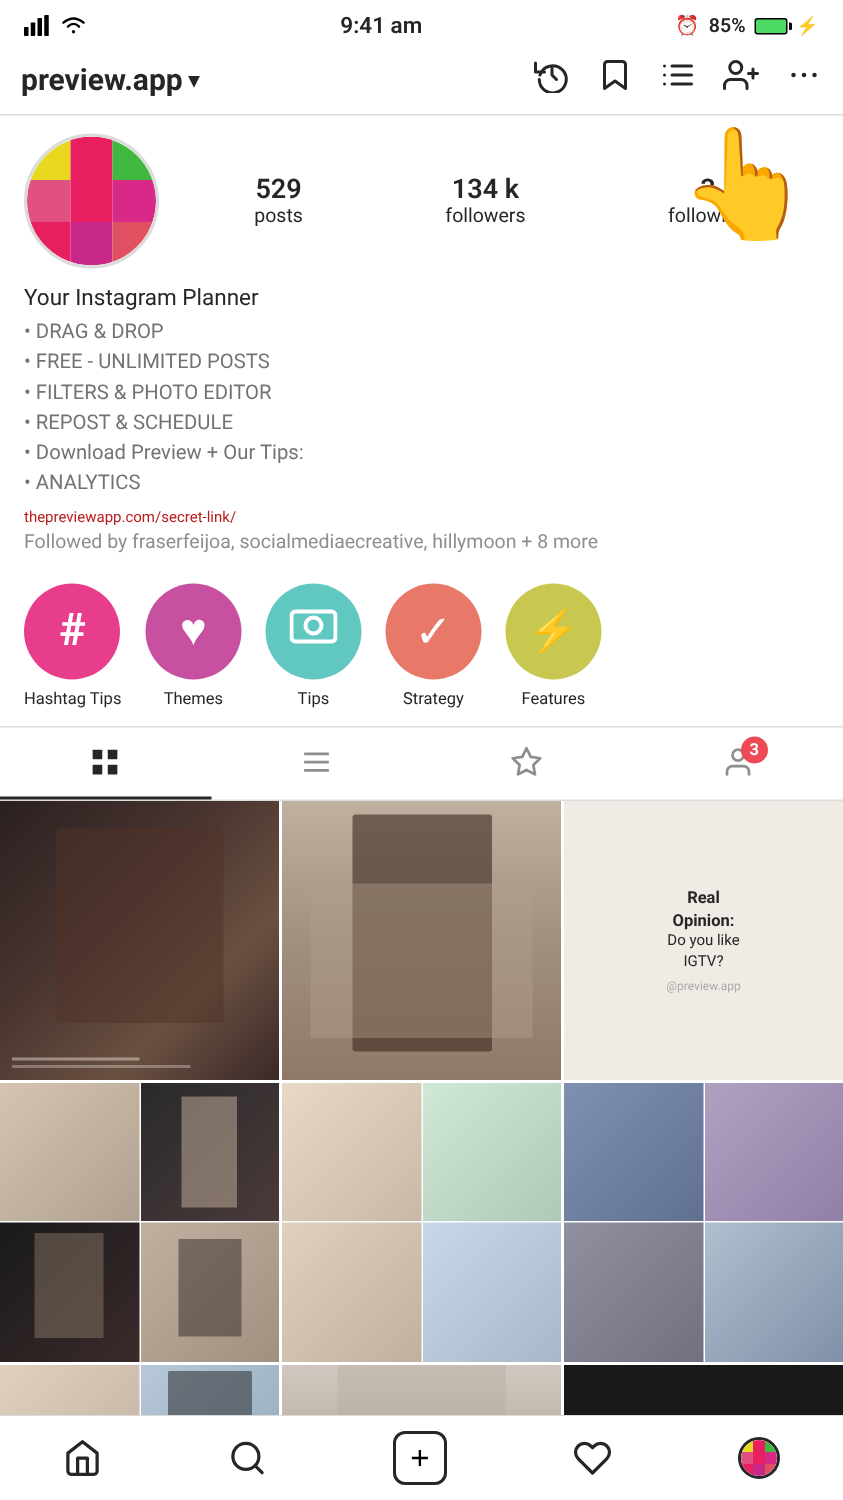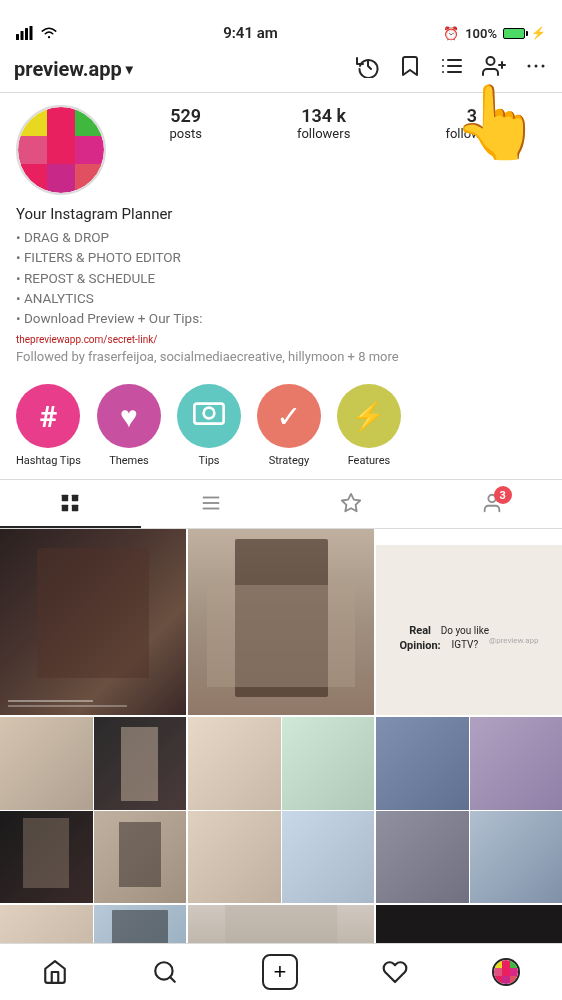--- a/index.html
+++ b/index.html
@@ -11,21 +11,21 @@
       min-height: 1000px;
       overflow-x: hidden;
       color: #262626;
     }
 
     
     .status-bar {
       display: flex;
       justify-content: space-between;
       align-items: center;
-      padding: 24px 16px 4px;
+      padding: 8px 16px 4px;
       font-size: 13px;
       font-weight: 600;
     }
     .status-left { display: flex; align-items: center; gap: 6px; }
     .status-center { font-size: 15px; font-weight: 600; }
     .status-right { display: flex; align-items: center; gap: 6px; font-size: 13px; }
     .battery-icon {
       display: inline-block;
       width: 22px; height: 11px;
       border: 1.5px solid #000;
@@ -71,20 +71,21 @@
       color: #262626;
       padding: 0;
     }
 
     
     .profile-section {
       padding: 12px 16px 0;
     }
     .profile-top {
       display: flex;
+      align-items: center;
       gap: 16px;
     }
     .avatar-container {
       position: relative;
       width: 90px;
       height: 90px;
       flex-shrink: 0;
     }
     .avatar {
       width: 90px;
@@ -324,21 +325,21 @@
       </svg>
       <svg width="18" height="14" viewBox="0 0 24 16">
         <path d="M12 12 A1.5 1.5 0 1 1 12 15 A1.5 1.5 0 1 1 12 12Z" fill="#000"></path>
         <path d="M7 9 Q12 4 17 9" fill="none" stroke="#000" stroke-width="2" stroke-linecap="round"></path>
         <path d="M3 5.5 Q12 -2 21 5.5" fill="none" stroke="#000" stroke-width="2" stroke-linecap="round"></path>
       </svg>
     </div>
     <div class="status-center">9:41 am</div>
     <div class="status-right">
       <span>⏰</span>
-      <span>100%</span>
+      <span>85%</span>
       <div class="battery-icon"></div>
       <span style="font-size:12px;">⚡</span>
     </div>
   </div>
 
   <div class="nav-bar">
     <div class="nav-brand">
       <span>preview.app</span>
       <span style="font-size:14px; color:#262626;">▾</span>
     </div>
@@ -415,24 +416,25 @@
           <div class="stat-number">3</div>
           <div class="stat-label">following</div>
         </div>
       </div>
     </div>
 
 
     <div class="profile-bio">
       <div class="bio-name">Your Instagram Planner</div>
       <div class="bio-line">• DRAG &amp; DROP</div>
+      <div class="bio-line">• FREE - UNLIMITED POSTS</div>
       <div class="bio-line">• FILTERS &amp; PHOTO EDITOR</div>
       <div class="bio-line">• REPOST &amp; SCHEDULE</div>
+      <div class="bio-line">• Download Preview + Our Tips:</div>
       <div class="bio-line">• ANALYTICS</div>
-      <div class="bio-line">• Download Preview + Our Tips:</div>
       <a href="#" class="bio-link">thepreviewapp.com/secret-link/</a>
       <div class="bio-followed">Followed by fraserfeijoa, socialmediaecreative, hillymoon + 8 more</div>
     </div>
   </div>
 
   <div class="pointing-hand">👆</div>
 
   <div class="highlights-section">
 
     <div class="highlight-item">
@@ -520,21 +522,21 @@
     </div>
 
     <div class="grid-cell">
       <div style="width:100%;height:100%;background: linear-gradient(180deg, #c0b0a0 0%, #a09080 50%, #907868 100%);">
         <div style="position:absolute;top:5%;left:25%;width:50%;height:85%;background:rgba(60,40,30,0.6);border-radius:2px;"></div>
         <div style="position:absolute;top:30%;left:10%;width:80%;height:55%;background:rgba(180,160,140,0.4);"></div>
       </div>
     </div>
 
     <div class="grid-cell">
-      <div style="width:100%;height:100%;background:#f0ebe4;display:flex;align-items:center;justify-content:center;flex-direction:row;padding:8px;margin-top:16px;">
+      <div style="width:100%;height:100%;background:#f0ebe4;display:flex;align-items:center;justify-content:center;flex-direction:column;padding:8px;">
         <span style="font-size:11px;font-weight:700;text-align:center;color:#262626;line-height:1.4;">Real<br>Opinion:</span>
         <span style="font-size:10px;text-align:center;color:#262626;line-height:1.4;">Do you like<br>IGTV?</span>
         <span style="font-size:8px;color:#aaa;margin-top:4px;">@preview.app</span>
       </div>
     </div>
 
     <div class="grid-cell">
       <div style="width:100%;height:100%;display:grid;grid-template-columns:1fr 1fr;grid-template-rows:1fr 1fr;gap:1px;">
         <div style="background:linear-gradient(135deg,#d4c4b0,#b0a090);"></div>
         <div style="background:linear-gradient(135deg,#2a2a2a,#4a3a3a);">

